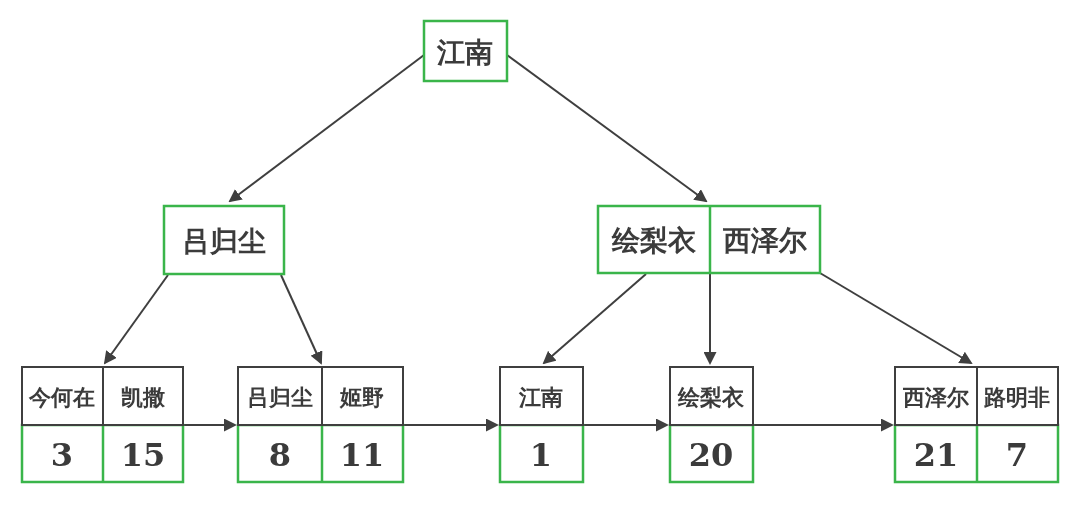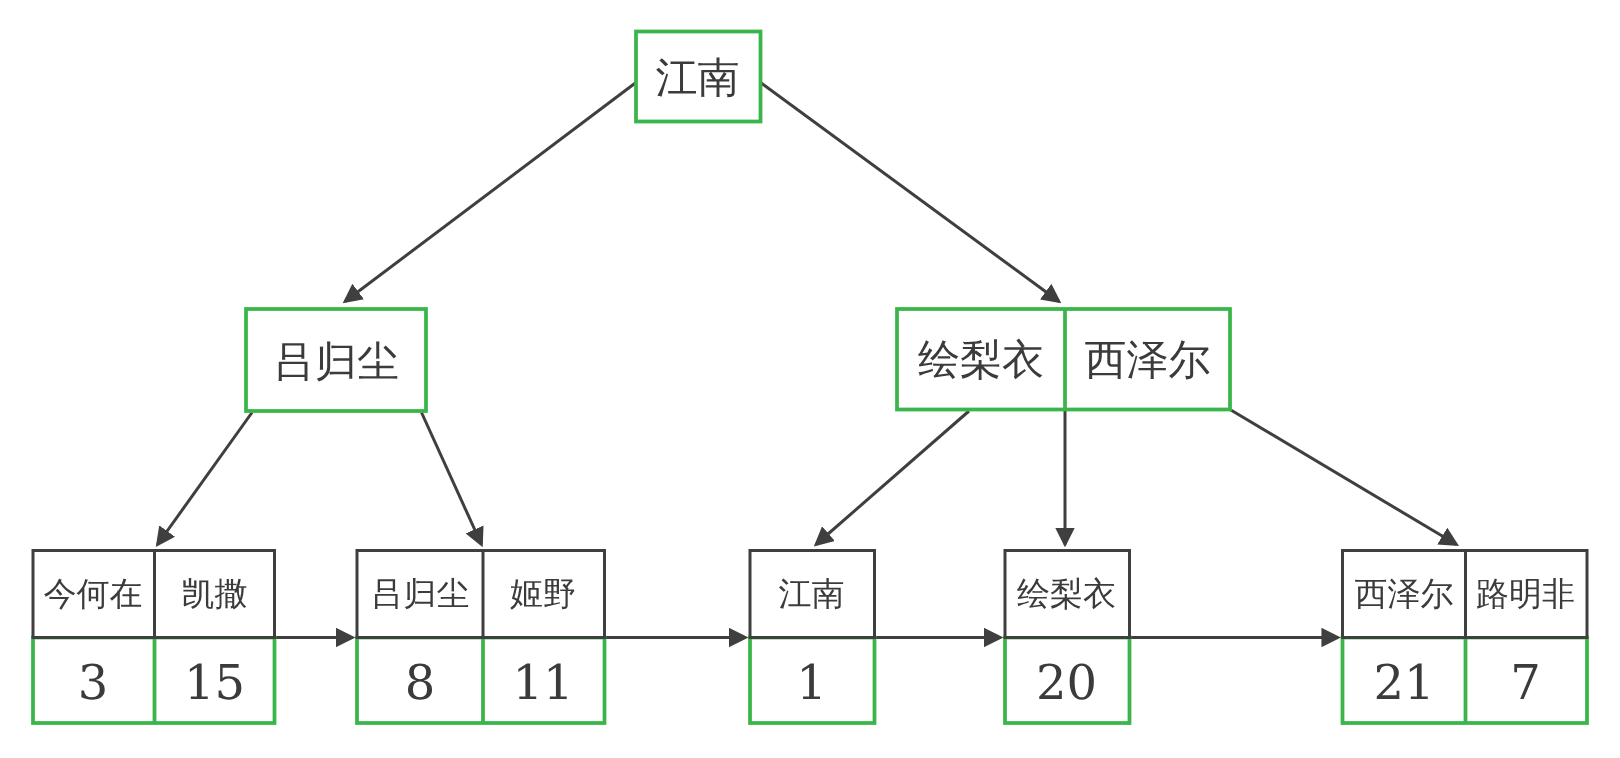--- a/index.html
+++ b/index.html
@@ -12,20 +12,21 @@
     margin: 0;
     padding: 0;
     background: var(--bg);
   }
   .canvas {
     width: 1080px;
     height: 505px;
     background: var(--bg);
     position: relative;
     overflow: hidden;
+    font-weight: bold;
   }
   svg text {
     fill: var(--text);
     font-family: "DejaVu Serif", "Liberation Serif", serif;
   }
   .node-box-green {
     fill: #ffffff;
     stroke: var(--green);
     stroke-width: 2.5;
   }

